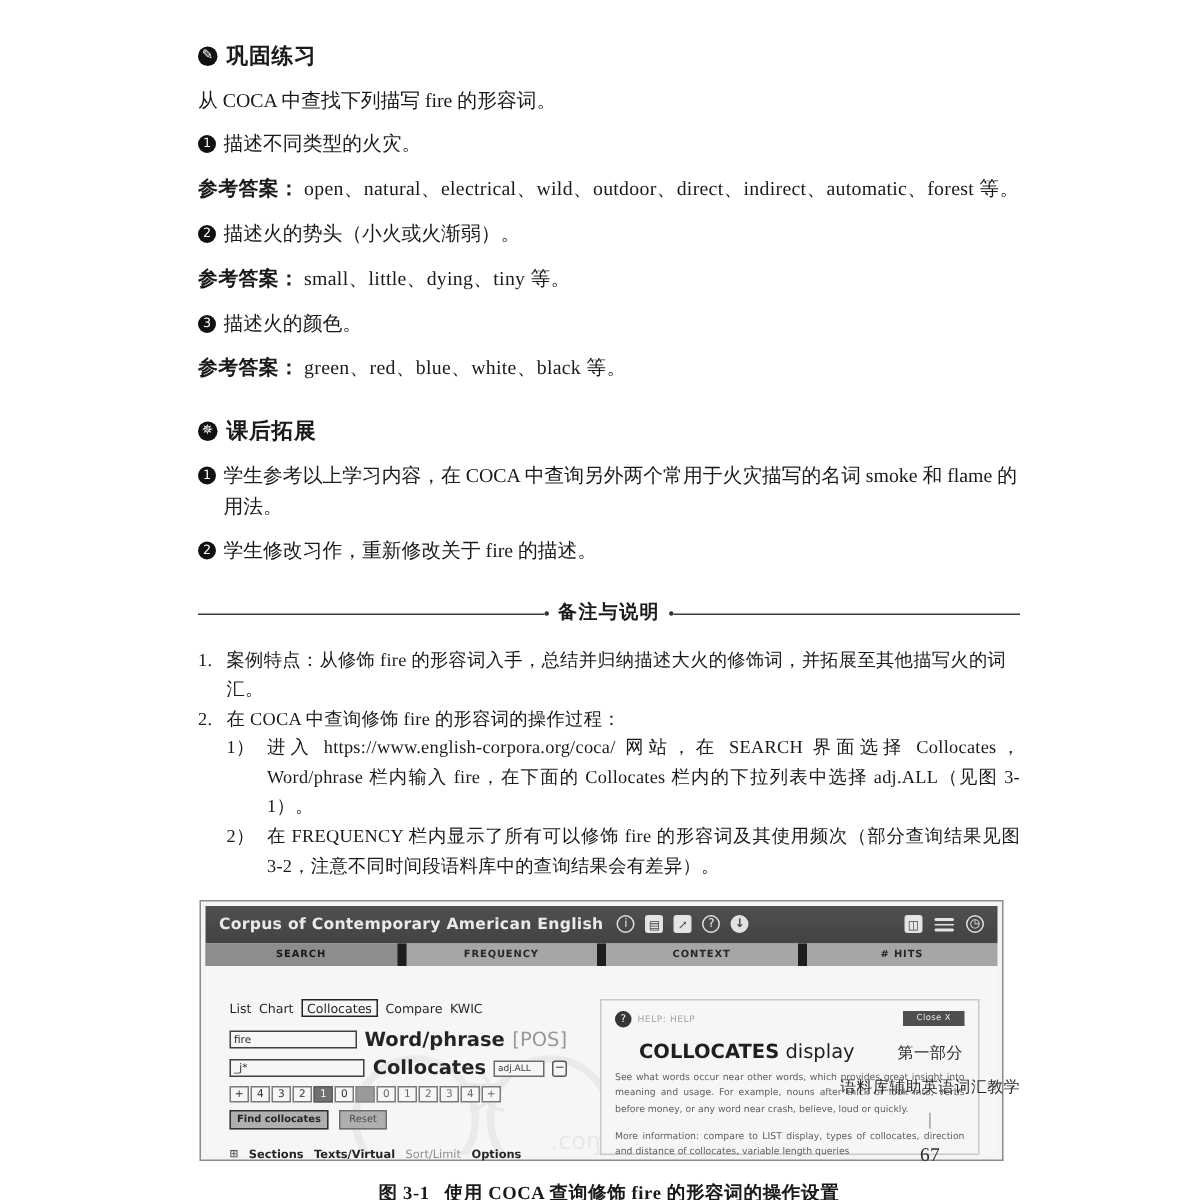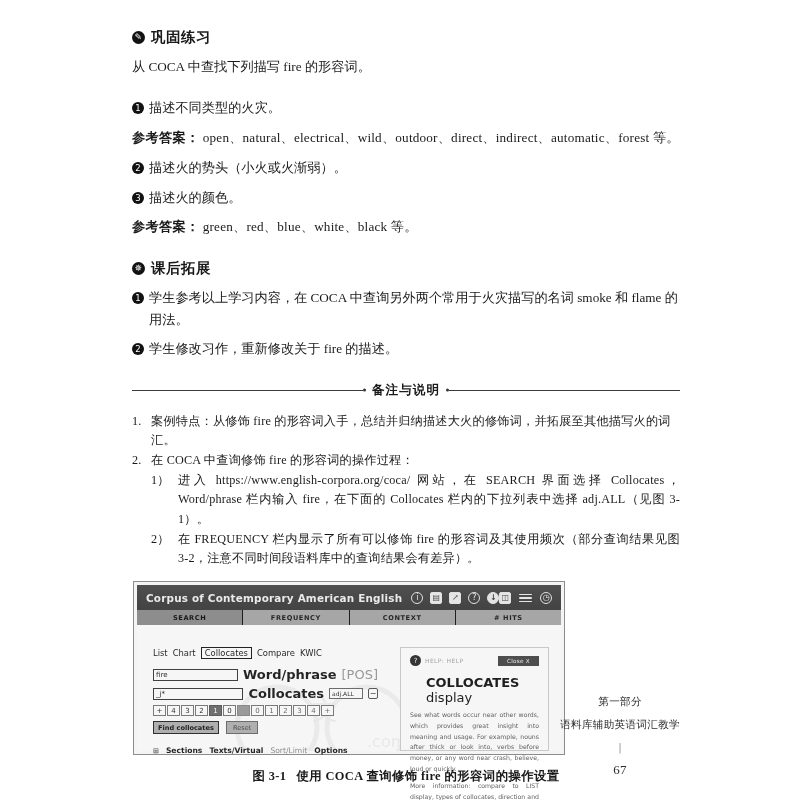--- a/index.html
+++ b/index.html
@@ -34,21 +34,21 @@
     flex: 0 0 auto;
   }
 
   
   .p {
     font-size: 13.2px;
     line-height: 1.62;
     margin: 0 0 7px 0;
     text-align: justify;
   }
-  .p.lead { margin-bottom: 20px; }
+  .p.lead { margin-bottom: 8px; }
 
   .num-item {
     display: flex; align-items: flex-start; gap: 5px;
     font-size: 13.2px; line-height: 1.62;
     margin: 0 0 8px 0;
   }
   .num-item .marker {
     flex: 0 0 auto;
     width: 12px; height: 12px; border-radius: 50%;
     background:#111; color:#fff;
@@ -106,21 +106,21 @@
     letter-spacing: .2px;
     margin-left: 19px;
     margin-bottom: 1px;
   }
   .sub-line .n { flex: 0 0 auto; min-width: 24px; }
   .sub-line .b { flex: 1 1 auto; text-align: justify; }
 
   
   .figure {
     margin: 13px 0 0 1px;
-    width: 432px;
+    width: 536px;
     border: 1px solid #8d8d8d;
     background: #fdfdfd;
     padding: 3px;
     position: relative;
     filter: grayscale(1) contrast(.93);
   }
   .coca { position: relative; }
   .coca-top {
     background: linear-gradient(#4b4b4b, #3f3f3f);
     height: 25px;
@@ -161,21 +161,21 @@
     height: 15px;
     font-family: "DejaVu Sans", sans-serif;
     font-size: 6.6px;
     font-weight: bold;
     letter-spacing: .6px;
     color: #1f1f1f;
   }
   .coca-tabs .tab {
     flex: 1 1 0;
     display:flex; align-items:center; justify-content:center;
-    border-right: 1px solid #0f172a;
+    border-right: 6px solid #0f172a;
   }
   .coca-tabs .tab.active { background: #8e8e8e; color:#111; }
   .coca-tabs .tab:last-child { border-right: none; }
 
   .coca-body {
     background: #fff;
     height: 126px;
     display: flex;
     padding: 22px 12px 0 16px;
     position: relative;
@@ -347,20 +347,24 @@
     <span class="txt">描述不同类型的火灾。</span>
   </div>
   <div class="ans">
     <span class="lbl">参考答案：</span>
     <span class="vals">open、natural、electrical、wild、outdoor、direct、indirect、automatic、forest 等。</span>
   </div>
 
   <div class="num-item">
     <span class="marker">2</span>
     <span class="txt">描述火的势头（小火或火渐弱）。</span>
+  </div>
+  <div class="ans">
+    <span class="lbl">参考答案：</span>
+    <span class="vals">small、little、dying、tiny 等。</span>
   </div>
 
   <div class="num-item">
     <span class="marker">3</span>
     <span class="txt">描述火的颜色。</span>
   </div>
   <div class="ans">
     <span class="lbl">参考答案：</span>
     <span class="vals">green、red、blue、white、black 等。</span>
   </div>

